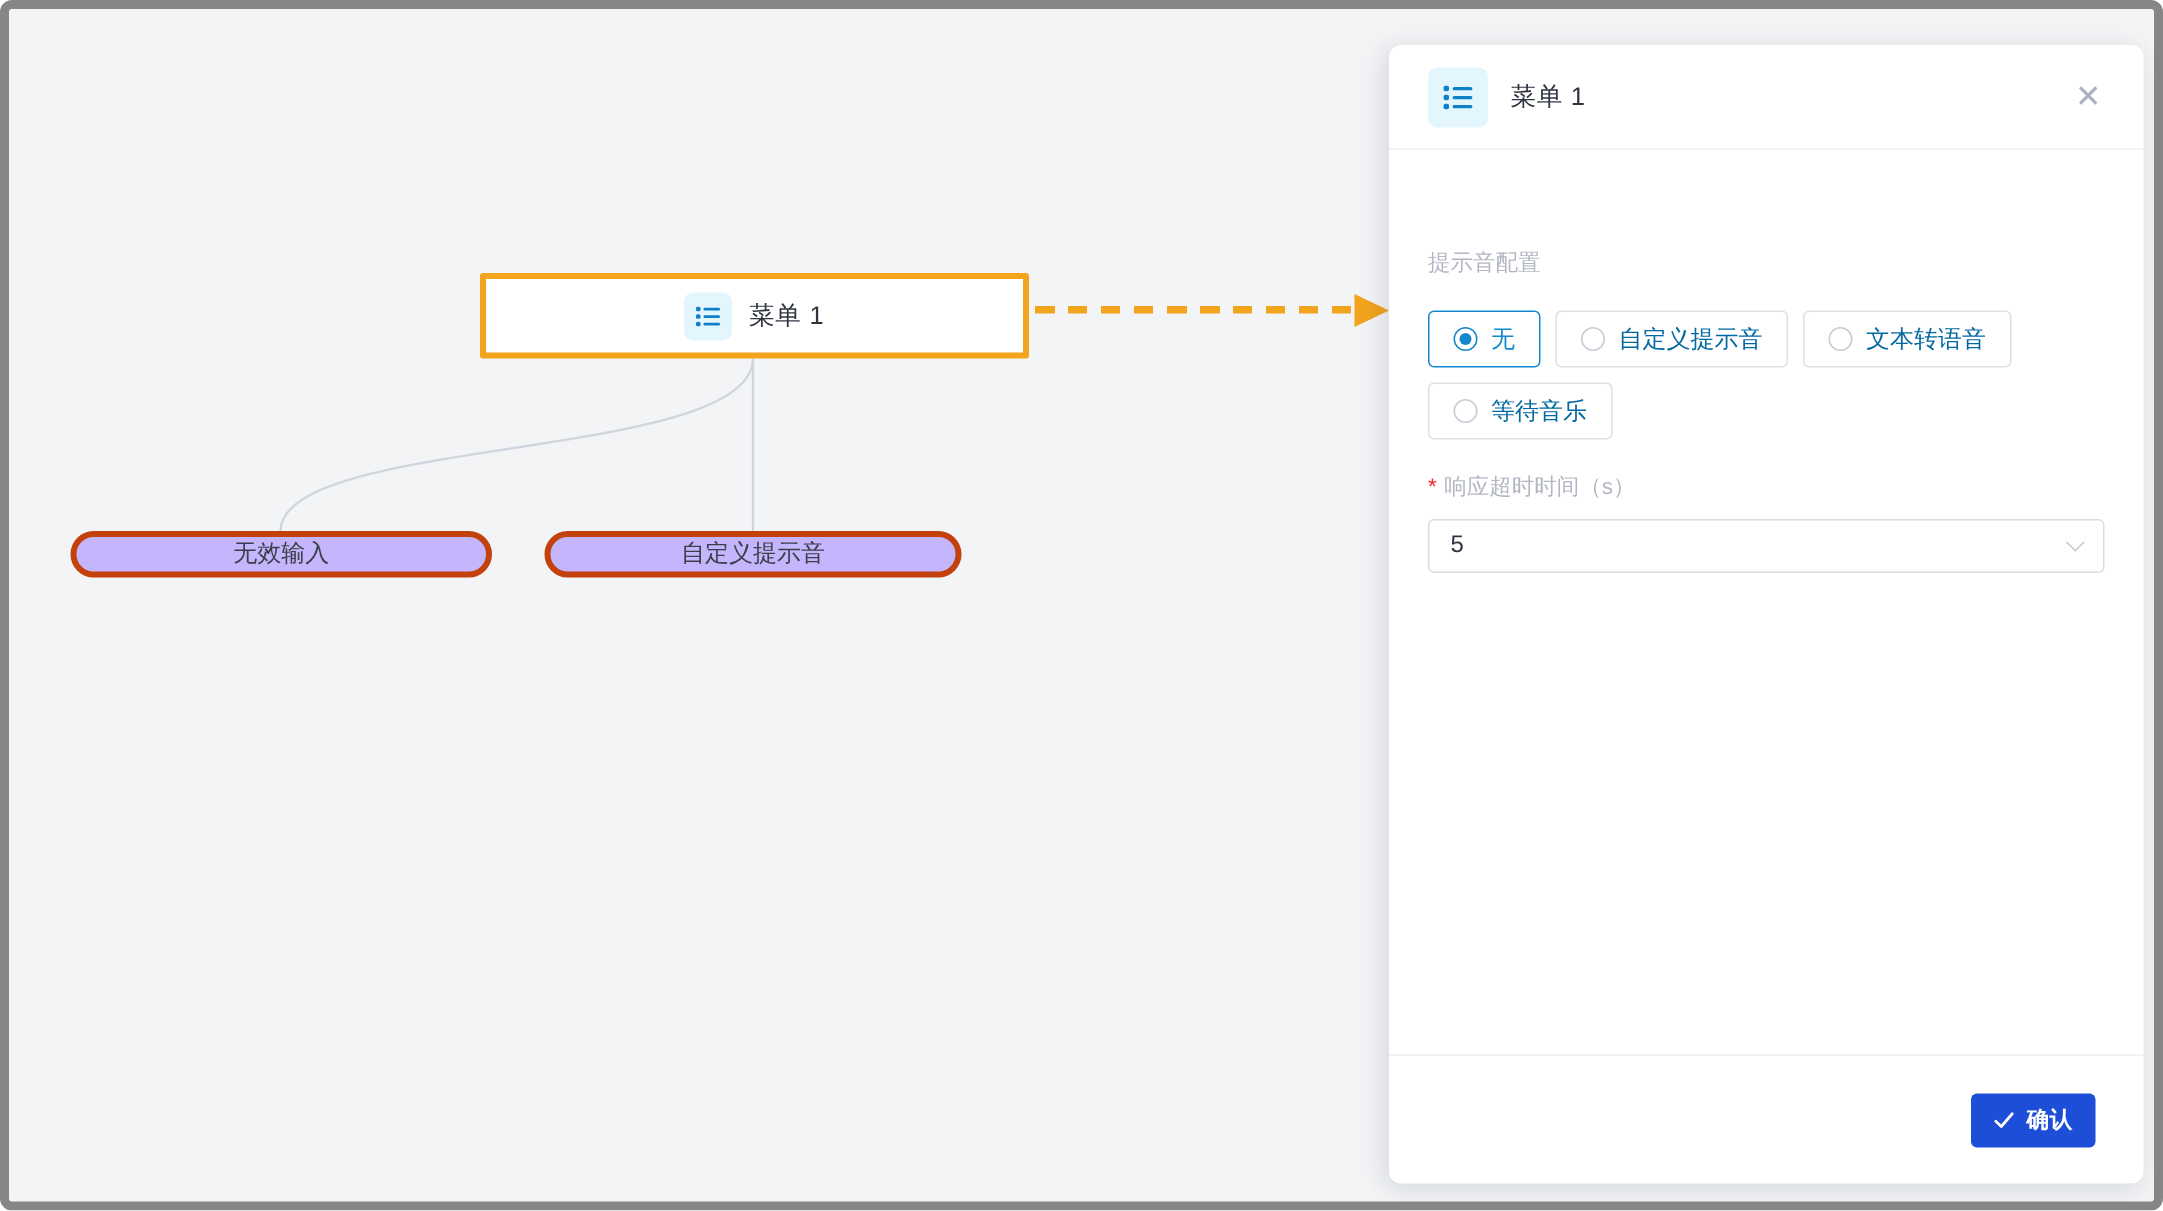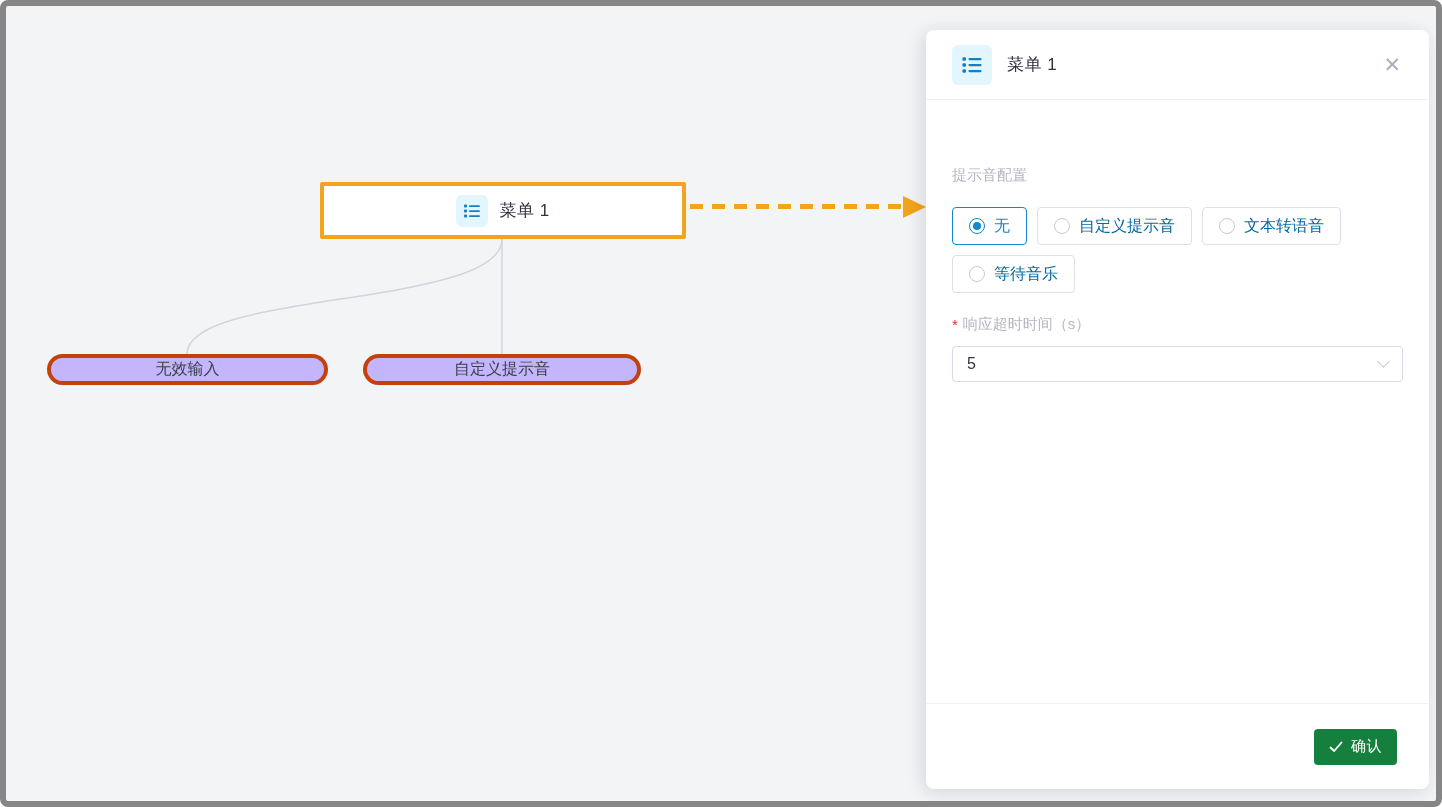--- a/index.html
+++ b/index.html
@@ -93,23 +93,23 @@
     width:9px;height:9px;box-sizing:border-box;margin-top:-5px;
     border-right:1.6px solid #c3c7cf;border-bottom:1.6px solid #c3c7cf;
     transform:rotate(45deg);
   }
   .panel-footer{
     flex:0 0 85px;border-top:1px solid #eef0f4;
     display:flex;align-items:center;justify-content:flex-end;padding:0 32px;
   }
   .btn-primary{
     height:36px;padding:0 15px;border:none;border-radius:4px;
-    background:#15803d;color:#fff;font-size:15px;
+    background:#1d4ed8;color:#fff;font-size:15px;
     display:flex;align-items:center;gap:8px;cursor:pointer;
-    font-family:inherit;letter-spacing:.5px;
+    font-family:inherit;letter-spacing:.5px;font-weight:bold;
   }
 </style>
 </head>
 <body>
 
 <div class="frame">
 
   <div class="canvas">
 
     <svg class="connectors" width="1430" height="795" viewBox="0 0 1430 795">

